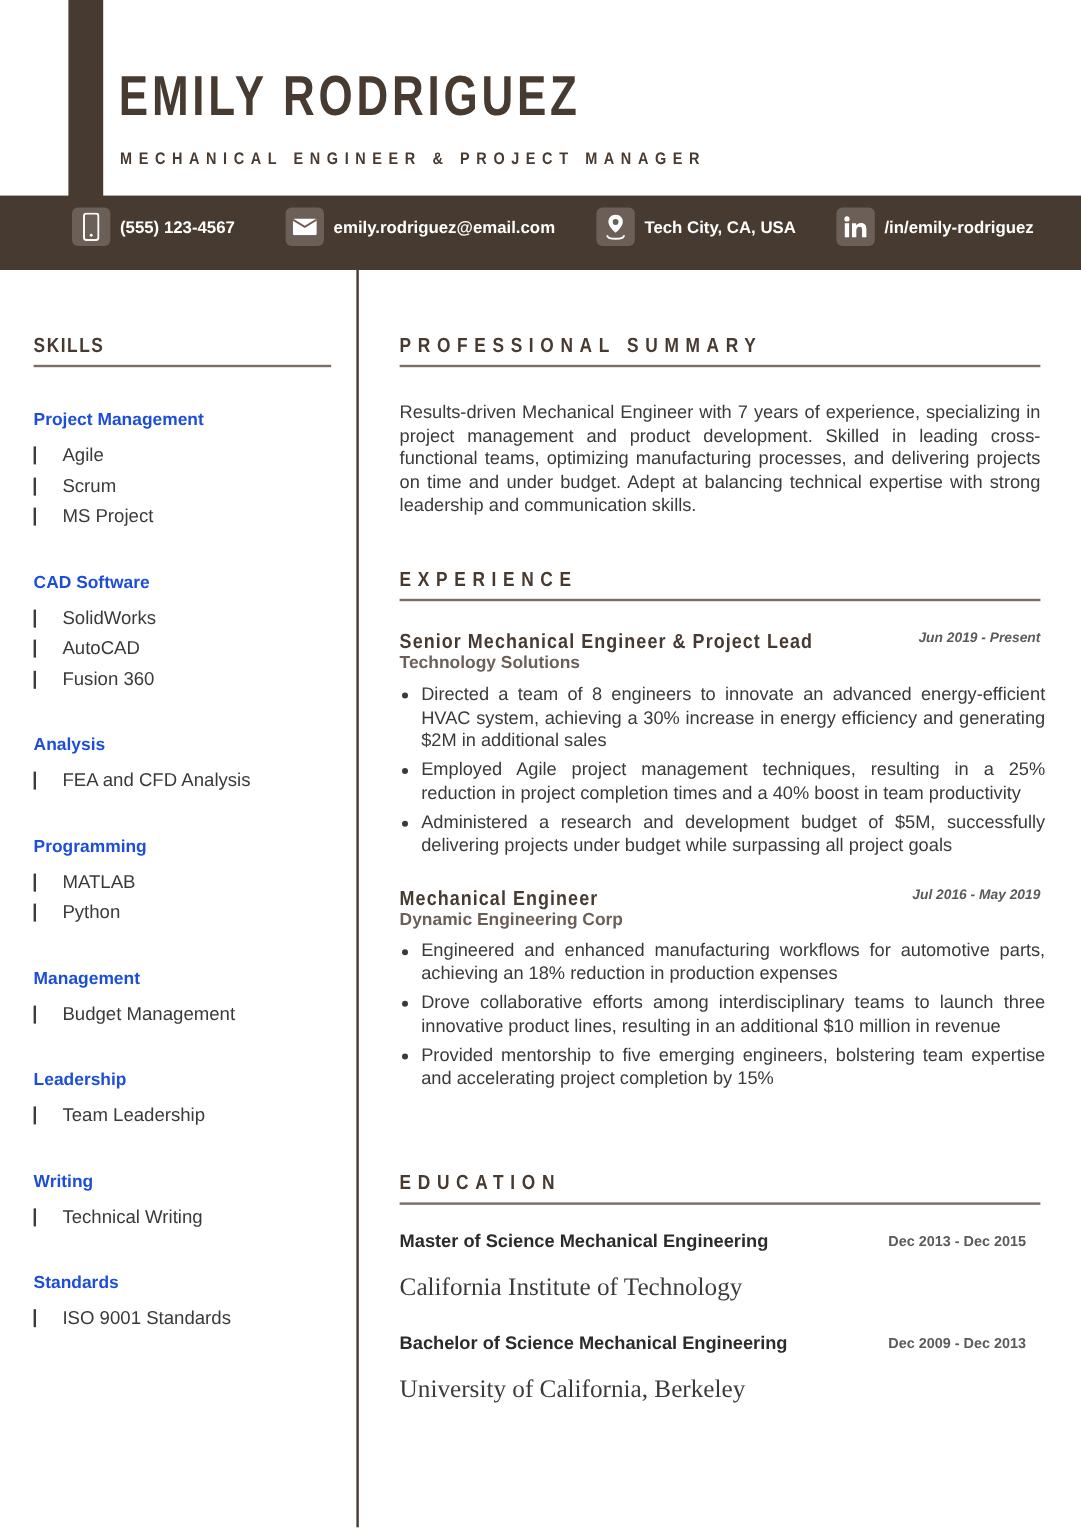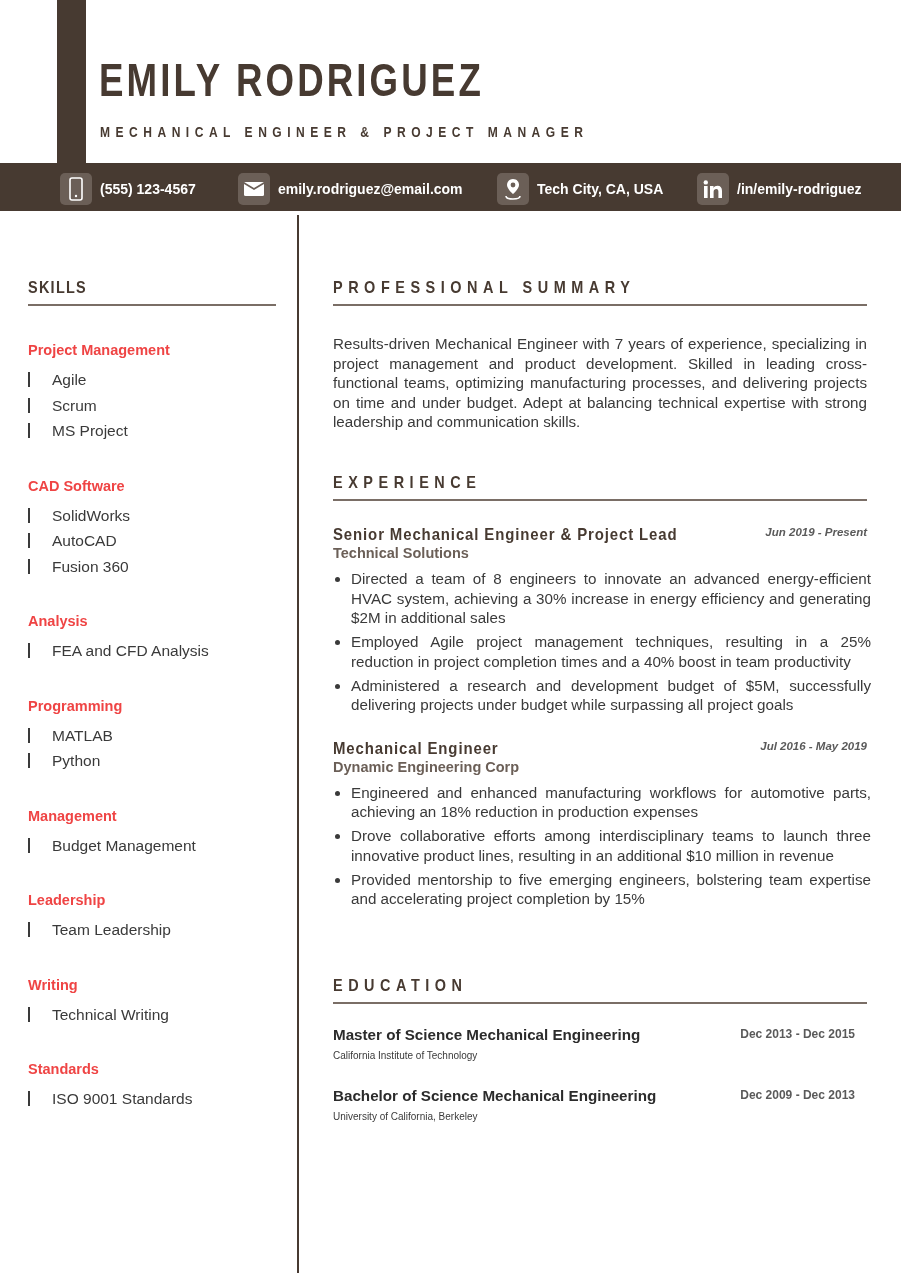--- a/index.html
+++ b/index.html
@@ -3,33 +3,33 @@
 <meta charset="utf-8">
 <style>
   * { box-sizing: border-box; margin: 0; padding: 0; }
   html, body { width: 901px; height: 1273px; background: #ffffff; overflow: hidden; }
   body { position: relative; font-family: "Liberation Sans", "DejaVu Sans", sans-serif; color: #3a3a3a; }
 
   .accent-bar { position: absolute; left: 57px; top: 0; width: 29px; height: 170px; background: #473a31; }
   .name { position: absolute; left: 99px; top: 52px; font-family: "Liberation Sans", sans-serif; font-weight: bold; font-size: 47px; letter-spacing: 4px; color: #473a31; transform: scaleX(0.78); transform-origin: left top; white-space: nowrap; }
   .title { position: absolute; left: 100px; top: 124px; font-weight: bold; font-size: 14px; letter-spacing: 6.4px; color: #473a31; white-space: nowrap; transform: scaleX(0.86); transform-origin: left top; }
 
-  .contact-bar { position: absolute; left: 0; top: 163px; width: 901px; height: 48px; background: #473a31; }
+  .contact-bar { position: absolute; left: 0; top: 163px; width: 901px; height: 62px; background: #473a31; }
   .contact-item { position: absolute; top: 9px; height: 34px; display: flex; align-items: center; }
   .contact-icon { width: 32px; height: 32px; border-radius: 5px; background: #6b5f57; display: flex; align-items: center; justify-content: center; margin-right: 8px; }
   .contact-text { color: #ffffff; font-weight: bold; font-size: 14px; white-space: nowrap; }
 
   .vdivider { position: absolute; left: 297px; top: 215px; width: 2px; height: 1058px; background: #473a31; }
 
   .sidebar { position: absolute; left: 28px; top: 278px; width: 248px; }
   .sec-heading { font-weight: bold; color: #473a31; font-size: 17px; letter-spacing: 1.5px; transform: scaleX(0.85); transform-origin: left top; white-space: nowrap; }
   .sec-rule { height: 2px; background: #7a6e66; margin-top: 6px; }
   .skill-group { margin-top: 36px; }
   .skill-group:first-of-type { margin-top: 36px; }
-  .skill-cat { font-weight: bold; font-size: 14.5px; color: #ef4444; margin-bottom: 9px; }
+  .skill-cat { font-weight: bold; font-size: 14.5px; color: #1d4ed8; margin-bottom: 9px; }
   .skill-item { position: relative; font-size: 15.5px; color: #3a3a3a; padding-left: 24px; height: 25.5px; line-height: 25.5px; }
   .skill-item::before { content: ""; position: absolute; left: 0; top: 5px; width: 2px; height: 15px; background: #3a3a3a; }
 
   .main { position: absolute; left: 333px; top: 278px; width: 534px; }
   .main-heading { font-weight: bold; color: #473a31; font-size: 17px; letter-spacing: 6.5px; white-space: nowrap; transform: scaleX(0.85); transform-origin: left top; }
   .main-rule { height: 2px; background: #7a6e66; margin-top: 6px; }
   .summary { margin-top: 28px; font-size: 15.2px; line-height: 19.5px; text-align: justify; color: #3a3a3a; }
 
   .exp-section { position: absolute; left: 333px; top: 473px; width: 534px; }
   .job { position: relative; margin-top: 24px; }
@@ -39,21 +39,21 @@
   .job-company { font-weight: bold; font-size: 14.5px; color: #6b5f57; margin-top: 0px; }
   .bullets { list-style: none; margin-top: 8px; }
   .bullets li { position: relative; padding-left: 18px; font-size: 15.2px; line-height: 19.5px; text-align: justify; color: #3a3a3a; margin-bottom: 4.5px; margin-right: -4px; }
   .bullets li::before { content: ""; position: absolute; left: 2px; top: 8px; width: 5px; height: 5px; border-radius: 50%; background: #3a3a3a; }
 
   .edu-section { position: absolute; left: 333px; top: 976px; width: 534px; }
   .edu { position: relative; margin-top: 22px; }
   .edu + .edu { margin-top: 26px; }
   .edu-degree { font-weight: bold; font-size: 15.2px; color: #2b2b2b; }
   .edu-dates { position: absolute; right: 12px; top: 1px; font-size: 12px; font-weight: bold; color: #5a5a5a; }
-  .edu-school { font-size: 10px; color: #3a3a3a; margin-top: 7px; }
+  .edu-school { font-size: 21px; color: #3a3a3a; margin-top: 17px; font-family: Liberation Serif, serif; }
 </style>
 </head>
 <body>
 
 <div class="accent-bar"></div>
 <div class="name">EMILY RODRIGUEZ</div>
 <div class="title">MECHANICAL ENGINEER &amp; PROJECT MANAGER</div>
 
 <div class="contact-bar">
   <div class="contact-item" style="left:60px">
@@ -147,21 +147,21 @@
   <p class="summary">Results-driven Mechanical Engineer with 7 years of experience, specializing in project management and product development. Skilled in leading cross-functional teams, optimizing manufacturing processes, and delivering projects on time and under budget. Adept at balancing technical expertise with strong leadership and communication skills.</p>
 </div>
 
 <div class="exp-section">
   <div class="main-heading">EXPERIENCE</div>
   <div class="main-rule"></div>
 
   <div class="job">
     <div class="job-title">Senior Mechanical Engineer &amp; Project Lead</div>
     <div class="job-dates">Jun 2019 - Present</div>
-    <div class="job-company">Technical Solutions</div>
+    <div class="job-company">Technology Solutions</div>
     <ul class="bullets">
       <li>Directed a team of 8 engineers to innovate an advanced energy-efficient HVAC system, achieving a 30% increase in energy efficiency and generating $2M in additional sales</li>
       <li>Employed Agile project management techniques, resulting in a 25% reduction in project completion times and a 40% boost in team productivity</li>
       <li>Administered a research and development budget of $5M, successfully delivering projects under budget while surpassing all project goals</li>
     </ul>
   </div>
 
   <div class="job">
     <div class="job-title">Mechanical Engineer</div>
     <div class="job-dates">Jul 2016 - May 2019</div>

